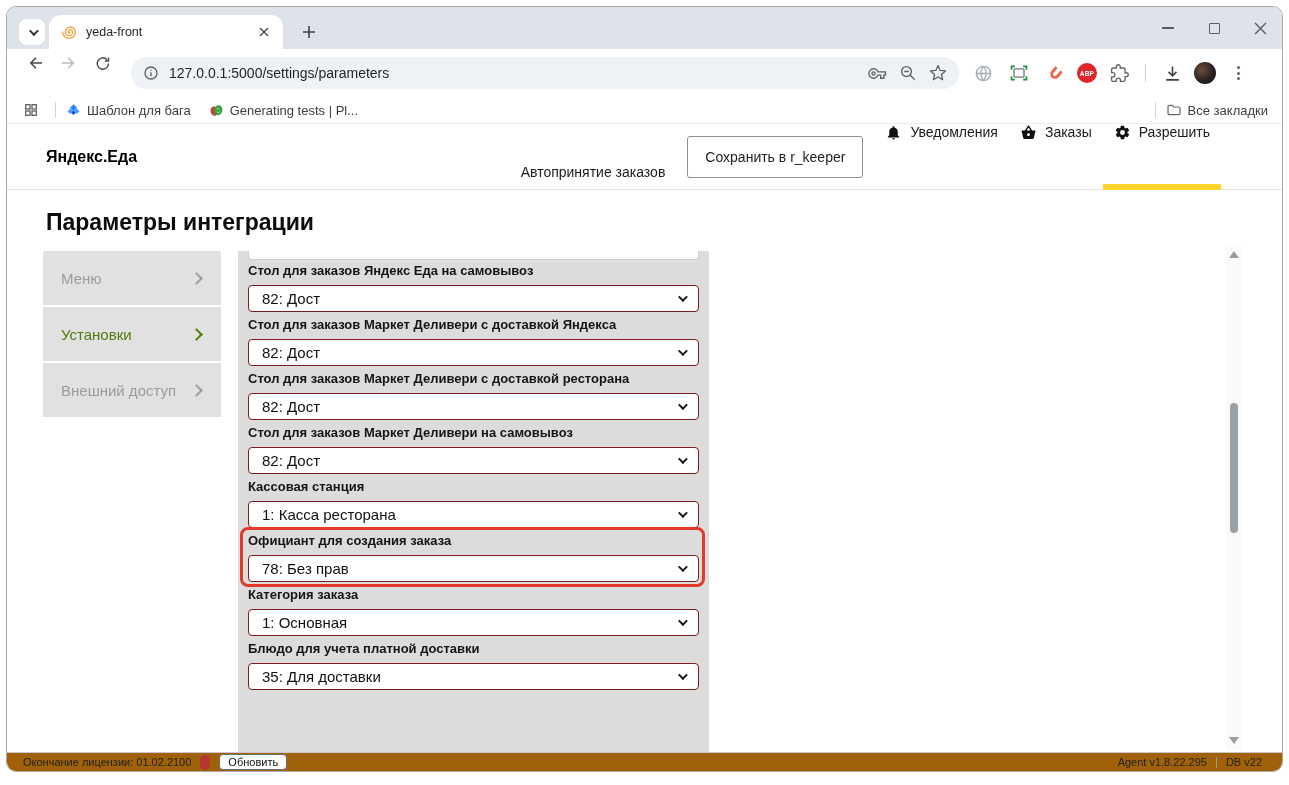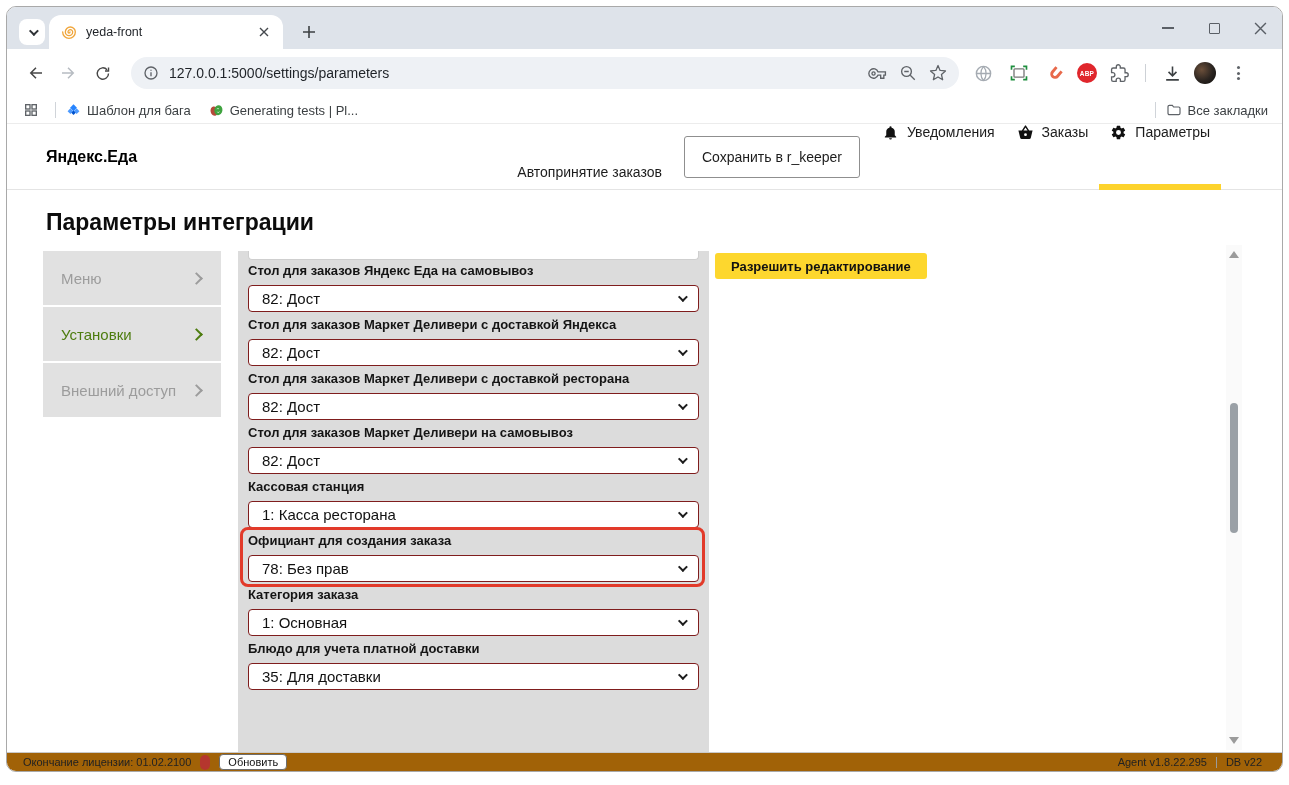--- a/index.html
+++ b/index.html
@@ -19,21 +19,21 @@
     color:#45494d; font-size:15px; border-radius:50%; }
   .new-tab { position:absolute; left:290px; top:13px; width:24px; height:24px; display:flex;
     align-items:center; justify-content:center; }
   .win-controls { position:absolute; right:14px; top:0; height:42px; display:flex; align-items:center; gap:30px; }
   .wc { width:16px; height:16px; display:flex; align-items:center; justify-content:center; color:#5a5f66; }
   .wc-min { width:12px; height:1.5px; background:#5a5f66; }
   .wc-max { width:11px; height:11px; border:1.5px solid #5a5f66; border-radius:1px; }
 
   
   .toolbar { position:absolute; left:0; top:42px; right:0; height:48px; background:#fff;
-    display:flex; align-items:center; }
+    display:flex; }
   .tb-icon { width:28px; height:28px; display:flex; align-items:center; justify-content:center; flex:0 0 auto; }
   .omnibox { position:absolute; left:124px; top:8px; width:828px; height:32px; background:#eef1f5;
     border-radius:16px; display:flex; align-items:center; padding:0 12px; }
   .omni-url { font-size:14px; color:#1f2328; margin-left:10px; flex:1; }
   .omni-right { display:flex; align-items:center; gap:12px; }
   .ext-area { position:absolute; left:962px; top:10px; display:flex; align-items:center; gap:8px; }
   .abp-badge { width:20px; height:20px; border-radius:50%; background:#e0262c; color:#fff;
     font-size:6.5px; font-weight:bold; display:flex; align-items:center; justify-content:center; letter-spacing:.2px; }
   .tb-sep { width:1px; height:18px; background:#cdd1d6; margin:0 4px; }
   .avatar { width:22px; height:22px; border-radius:50%;
@@ -289,21 +289,21 @@
       <div class="nav-item">
         <svg width="17" height="17" viewBox="0 0 24 24">
             <path d="M17.2 9l-4.4-6.6a1 1 0 0 0-1.6 0L6.8 9H2l2.4 10.1A2 2 0 0 0 6.3 21h11.4a2 2 0 0 0 1.9-1.9L22 9h-4.8zM12 4.8L14.8 9H9.2L12 4.8zM12 17a2 2 0 1 1 0-4 2 2 0 0 1 0 4z" fill="#111"></path>
           </svg>
         <span>Заказы</span>
       </div>
       <div class="nav-item active">
         <svg width="17" height="17" viewBox="0 0 24 24">
             <path d="M19.14 12.94c.04-.31.06-.62.06-.94s-.02-.63-.06-.94l2.03-1.58a.5.5 0 0 0 .12-.64l-1.92-3.32a.5.5 0 0 0-.61-.22l-2.39.96a7 7 0 0 0-1.62-.94l-.36-2.54a.5.5 0 0 0-.5-.42h-3.84a.5.5 0 0 0-.5.42l-.36 2.54a7 7 0 0 0-1.62.94l-2.39-.96a.5.5 0 0 0-.61.22L2.65 8.84a.5.5 0 0 0 .12.64l2.03 1.58a7.6 7.6 0 0 0 0 1.88l-2.03 1.58a.5.5 0 0 0-.12.64l1.92 3.32c.14.24.42.34.61.22l2.39-.96c.5.38 1.05.7 1.62.94l.36 2.54c.04.24.25.42.5.42h3.84c.25 0 .46-.18.5-.42l.36-2.54a7 7 0 0 0 1.62-.94l2.39.96c.23.09.47 0 .61-.22l1.92-3.32a.5.5 0 0 0-.12-.64l-2.03-1.58zM12 15.5A3.5 3.5 0 1 1 12 8.5a3.5 3.5 0 0 1 0 7z" fill="#111"></path>
           </svg>
-        <span>Параметры</span>
+        <span>Разрешить</span>
       </div>
     </div>
   </div>
 
   <h1 class="page-title">Параметры интеграции</h1>
 
   <div class="sidebar">
     <div class="side-item dim">
       <span>Меню</span>
       <span class="chev-right"></span>
@@ -380,21 +380,20 @@
 
     <div class="field">
       <label>Блюдо для учета платной доставки</label>
       <div class="select">
         <span class="select-value">35: Для доставки</span>
         <span class="chev-down"></span>
       </div>
     </div>
   </div>
 
-  <button class="edit-btn">Разрешить редактирование</button>
 
   <div class="page-scrollbar">
     <span class="sb-arrow-up"></span>
     <span class="sb-thumb"></span>
     <span class="sb-arrow-down"></span>
   </div>
 
   <div class="statusbar">
     <span>Окончание лицензии: 01.02.2100</span>
     <span class="lic-ind"></span>

